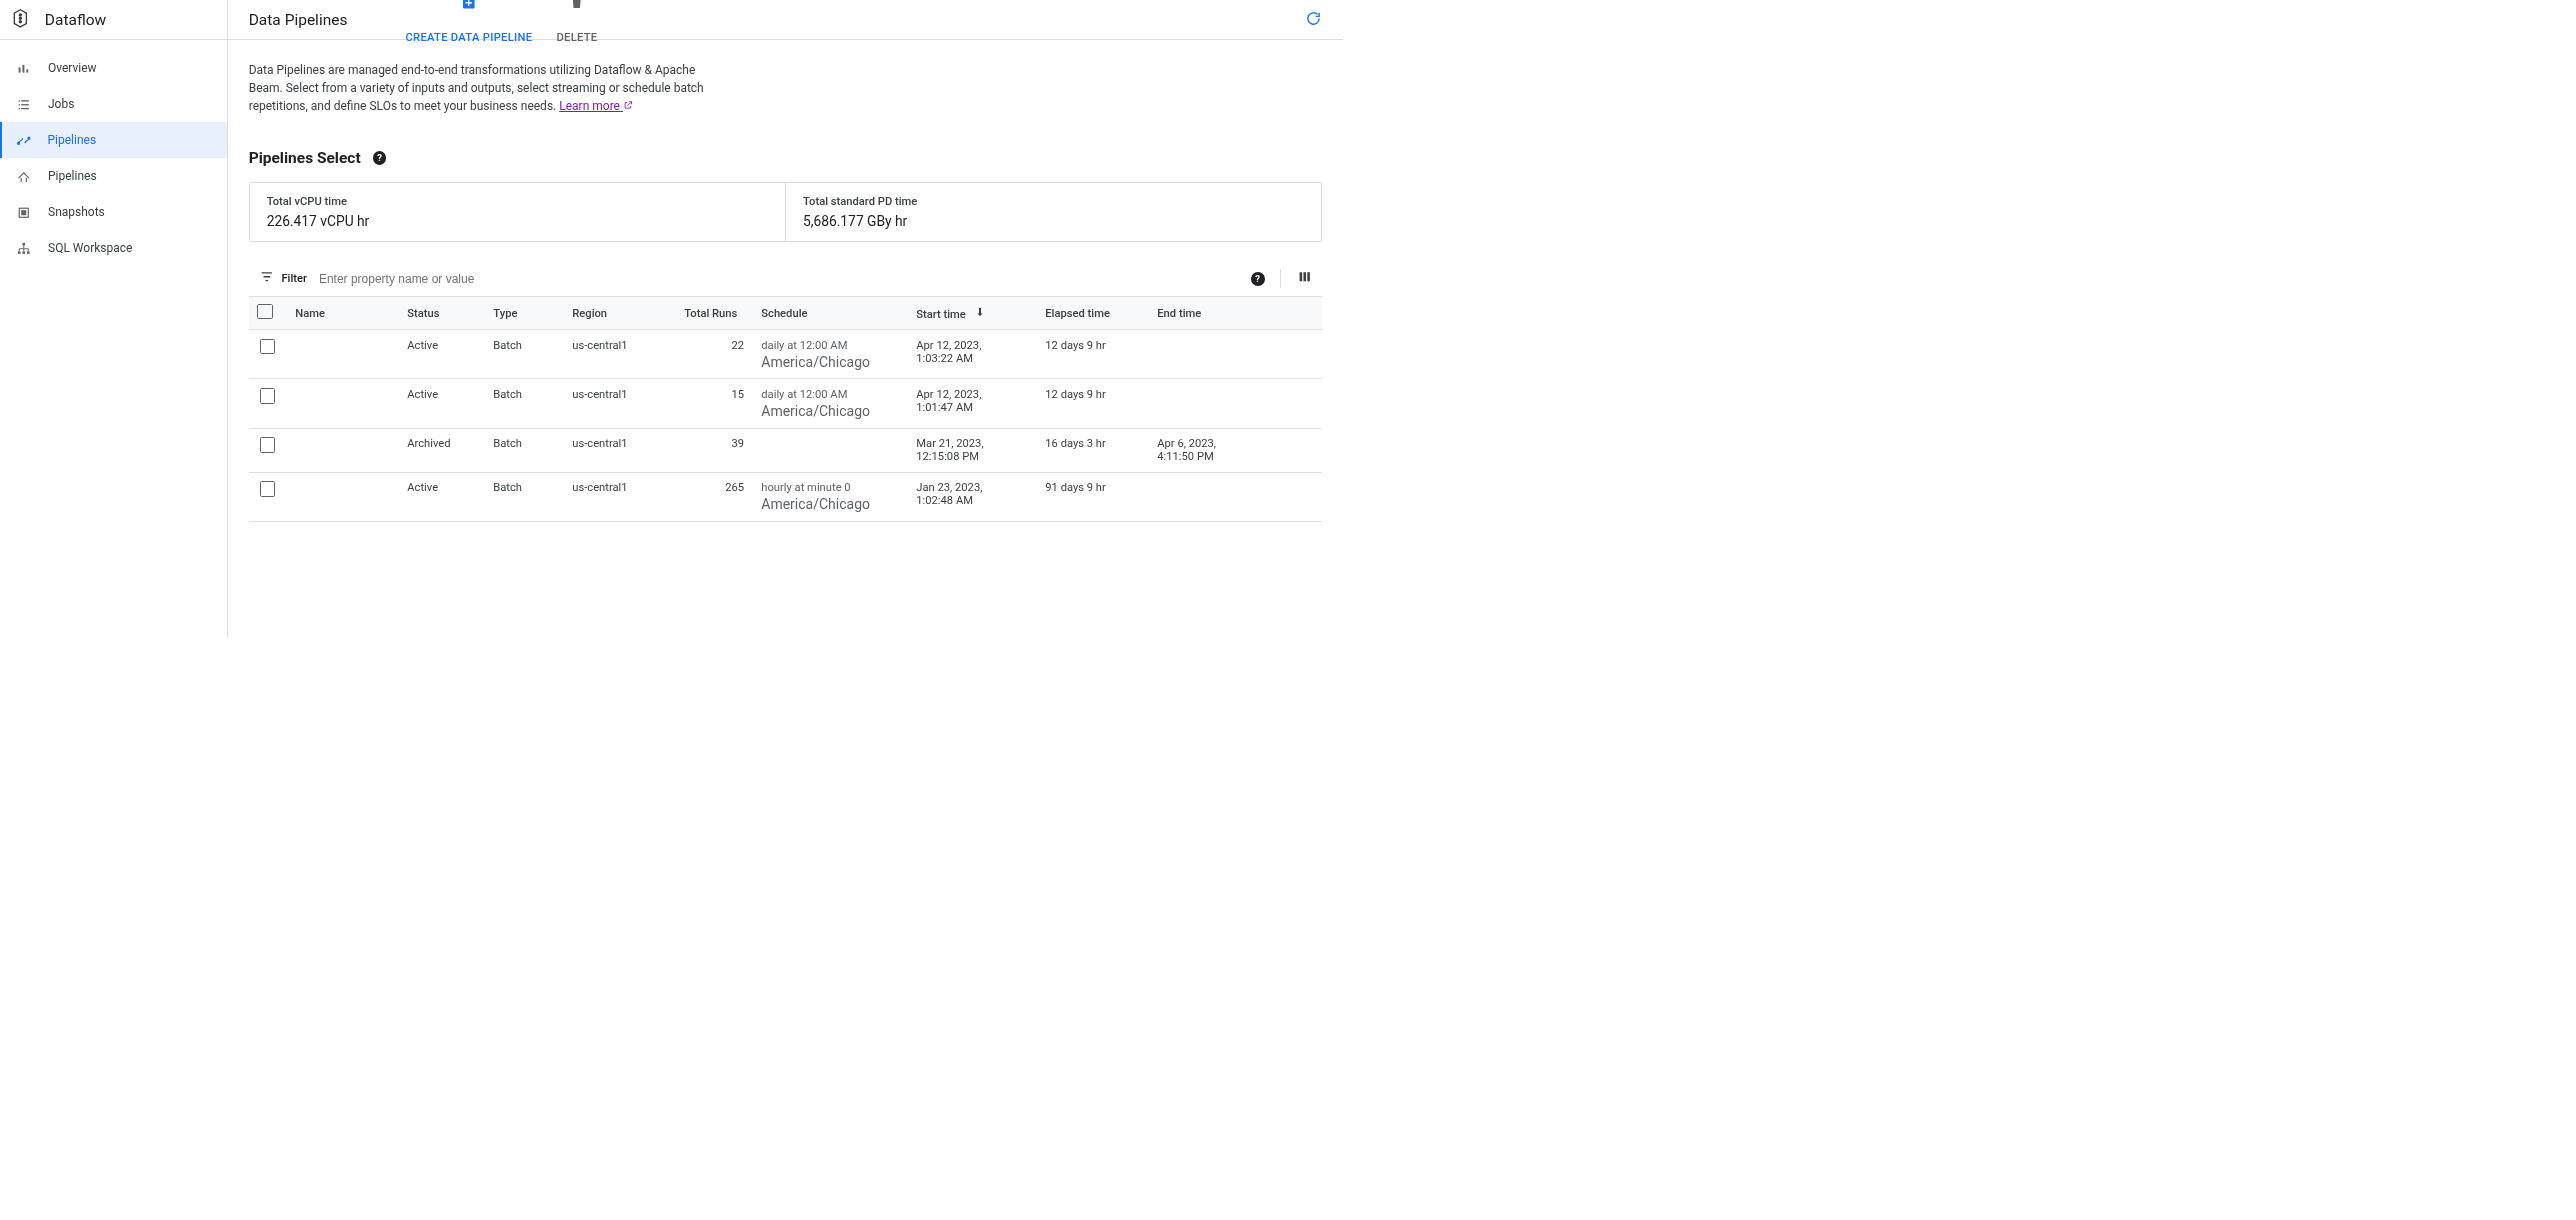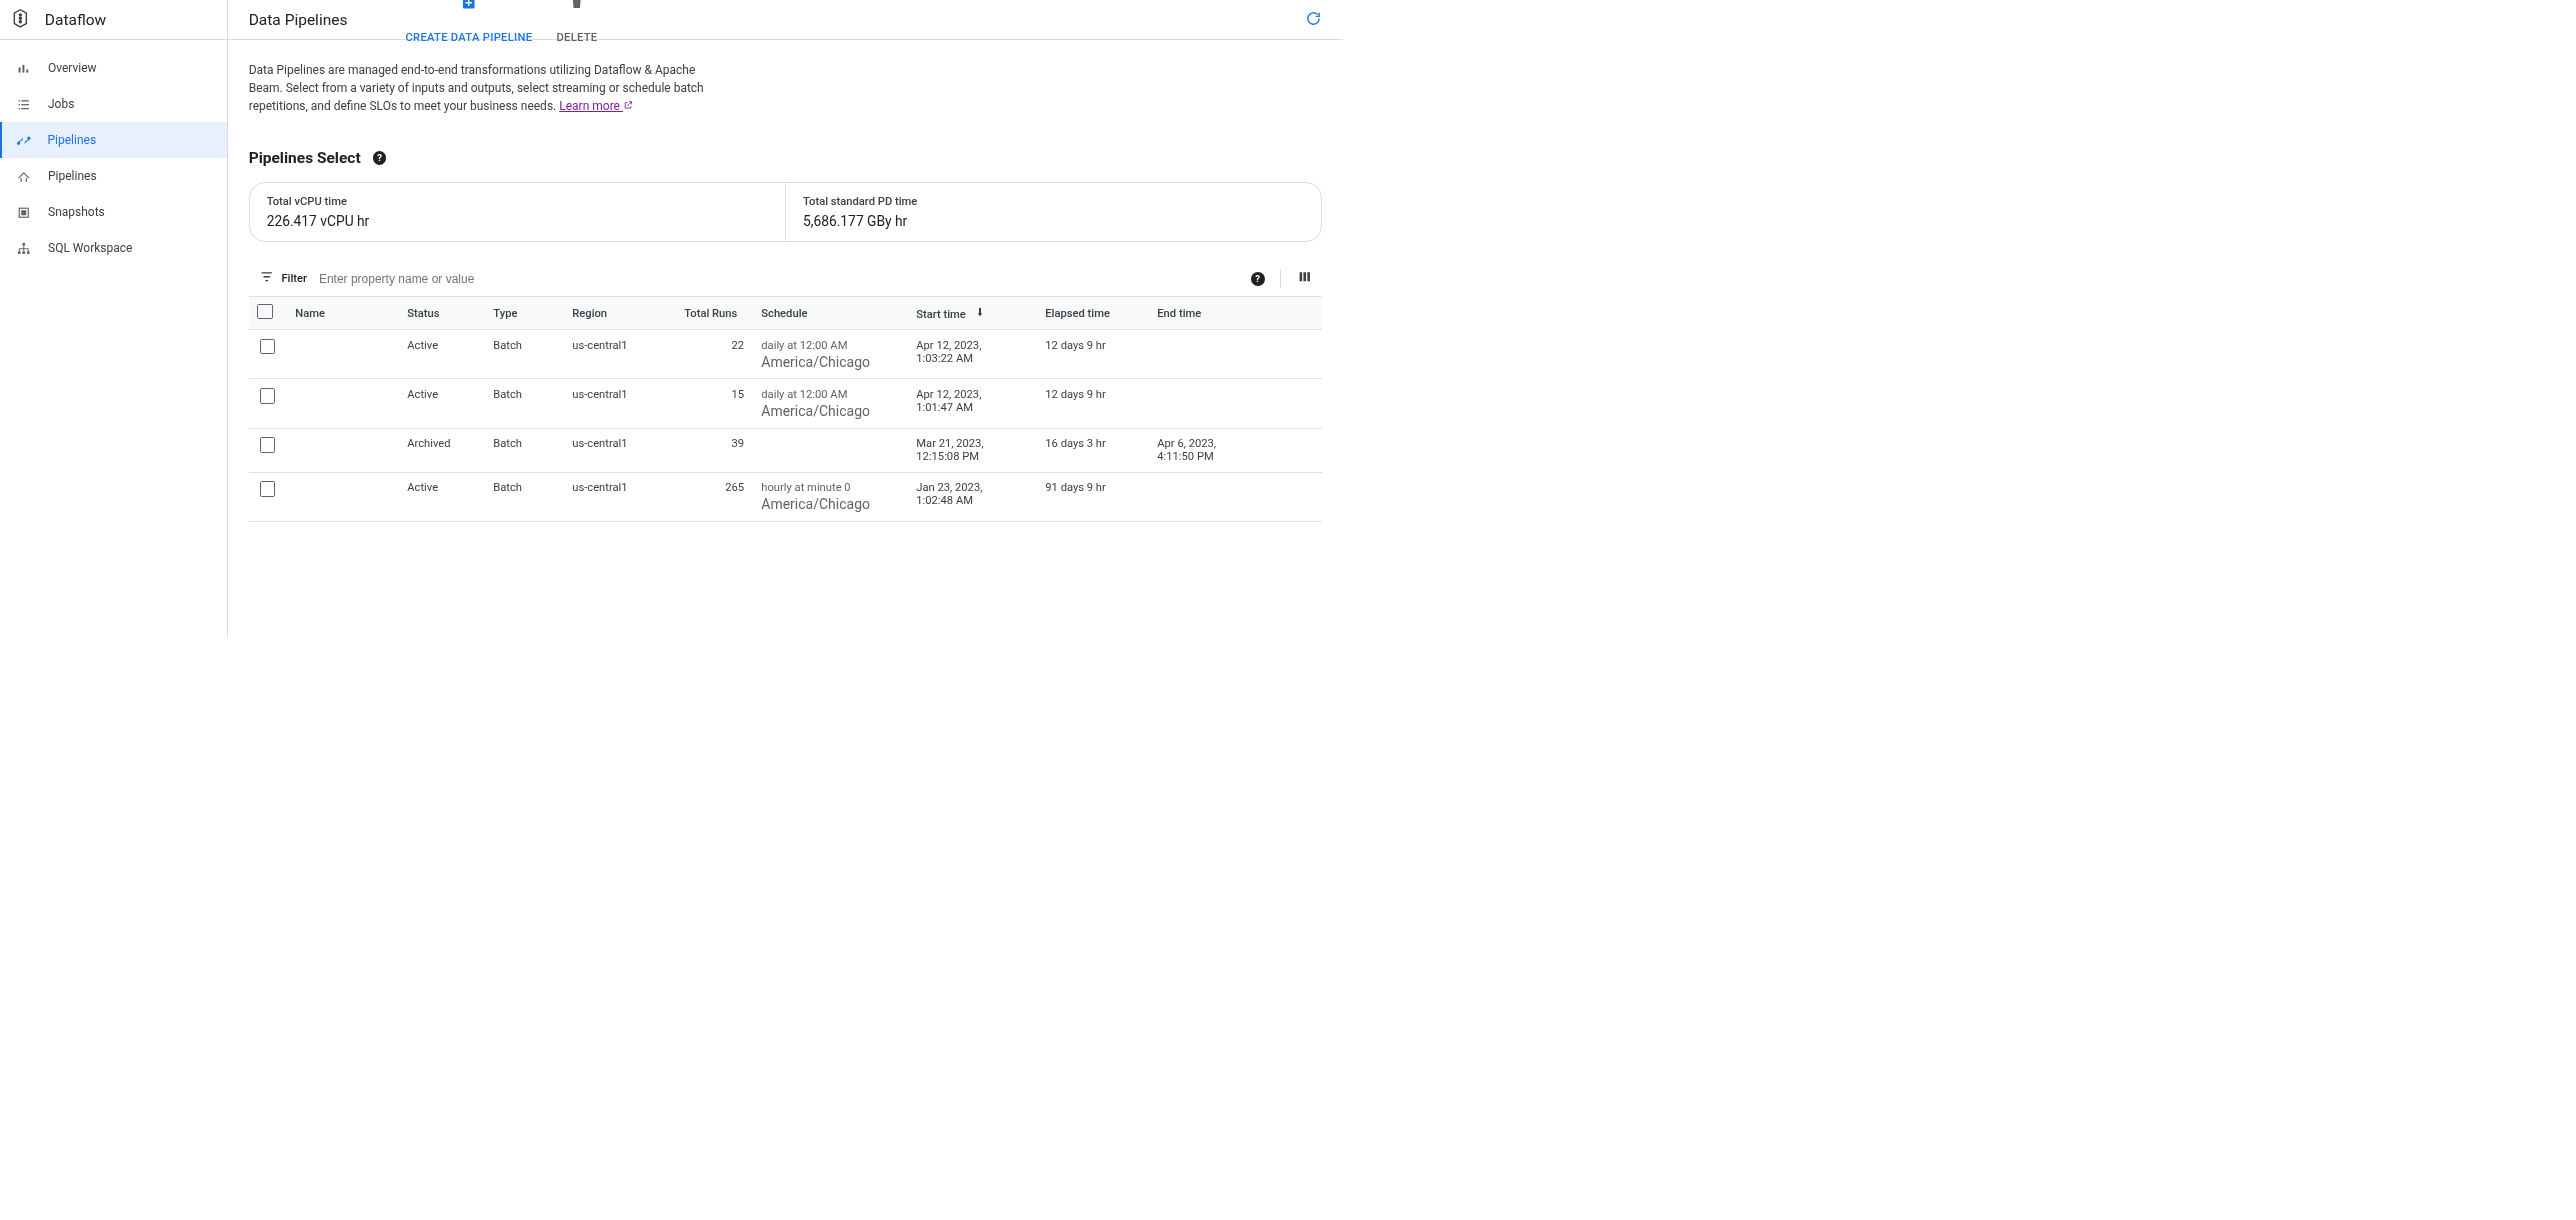--- a/index.html
+++ b/index.html
@@ -97,21 +97,21 @@
   }
   .help-circle {
     width: 13.8px; height: 13.8px; border-radius: 50%;
     background: #202124; color: #fff; font-size: 9.5px;
     display: inline-flex; align-items: center; justify-content: center;
     font-weight: 700;
   }
   .summary-box {
     margin-top: 15.5px;
     border: 0.9px solid #dadce0;
-    border-radius: 16px;
+    border-radius: 1px;
     display: flex;
   }
   .stat {
     flex: 1;
     padding: 12px 17px;
     border-right: 0.9px solid #dadce0;
   }
   .stat:last-child { border-right: none; }
   .stat-label { font-size: 11.2px; color: #3c4043; font-weight: 500; }
   .stat-value { font-size: 13.8px; color: #202124; margin-top: 5.2px; }

